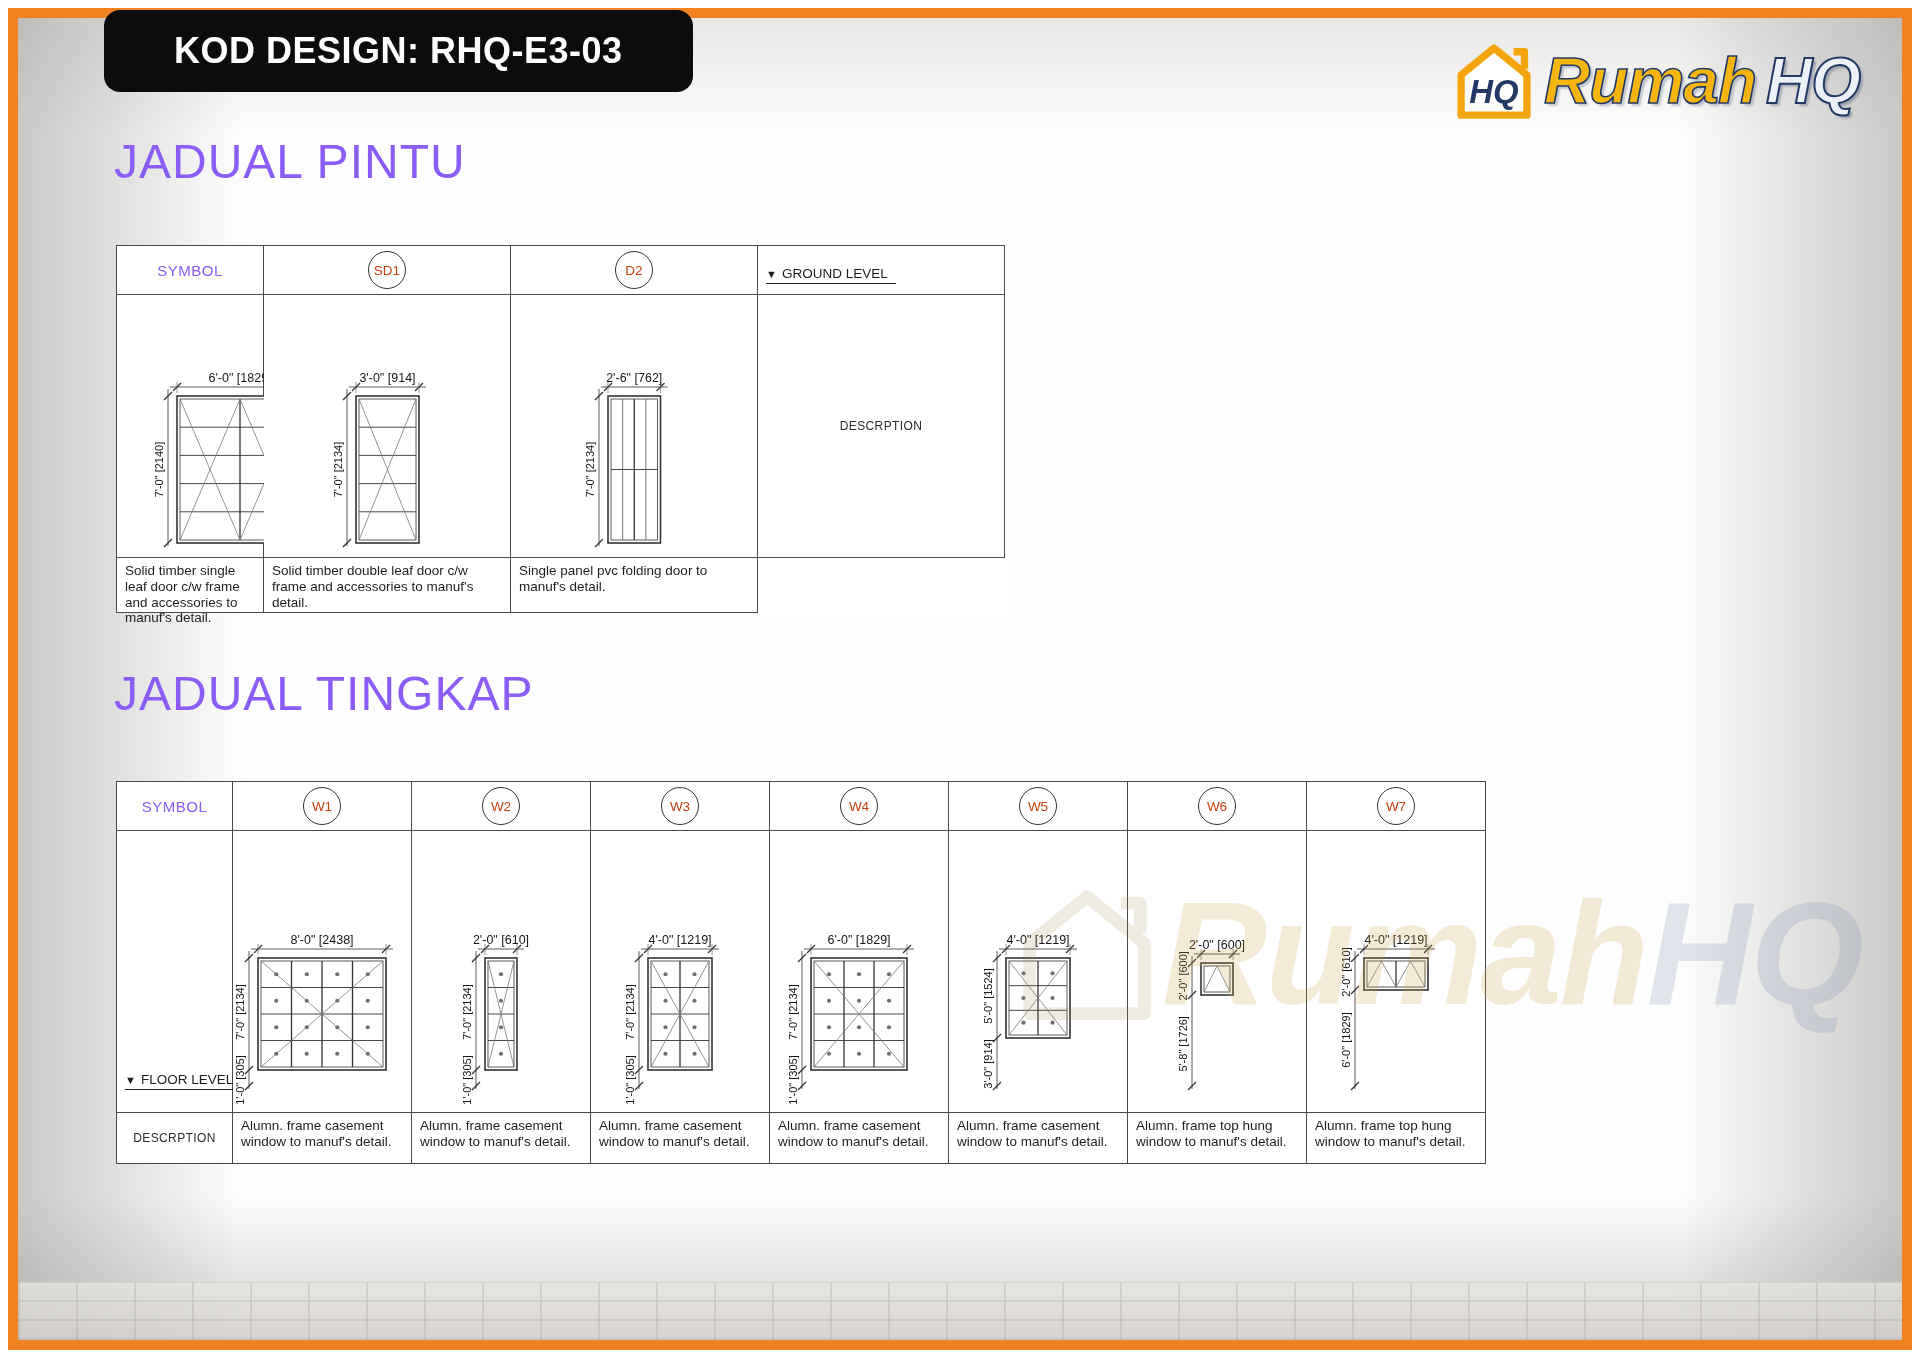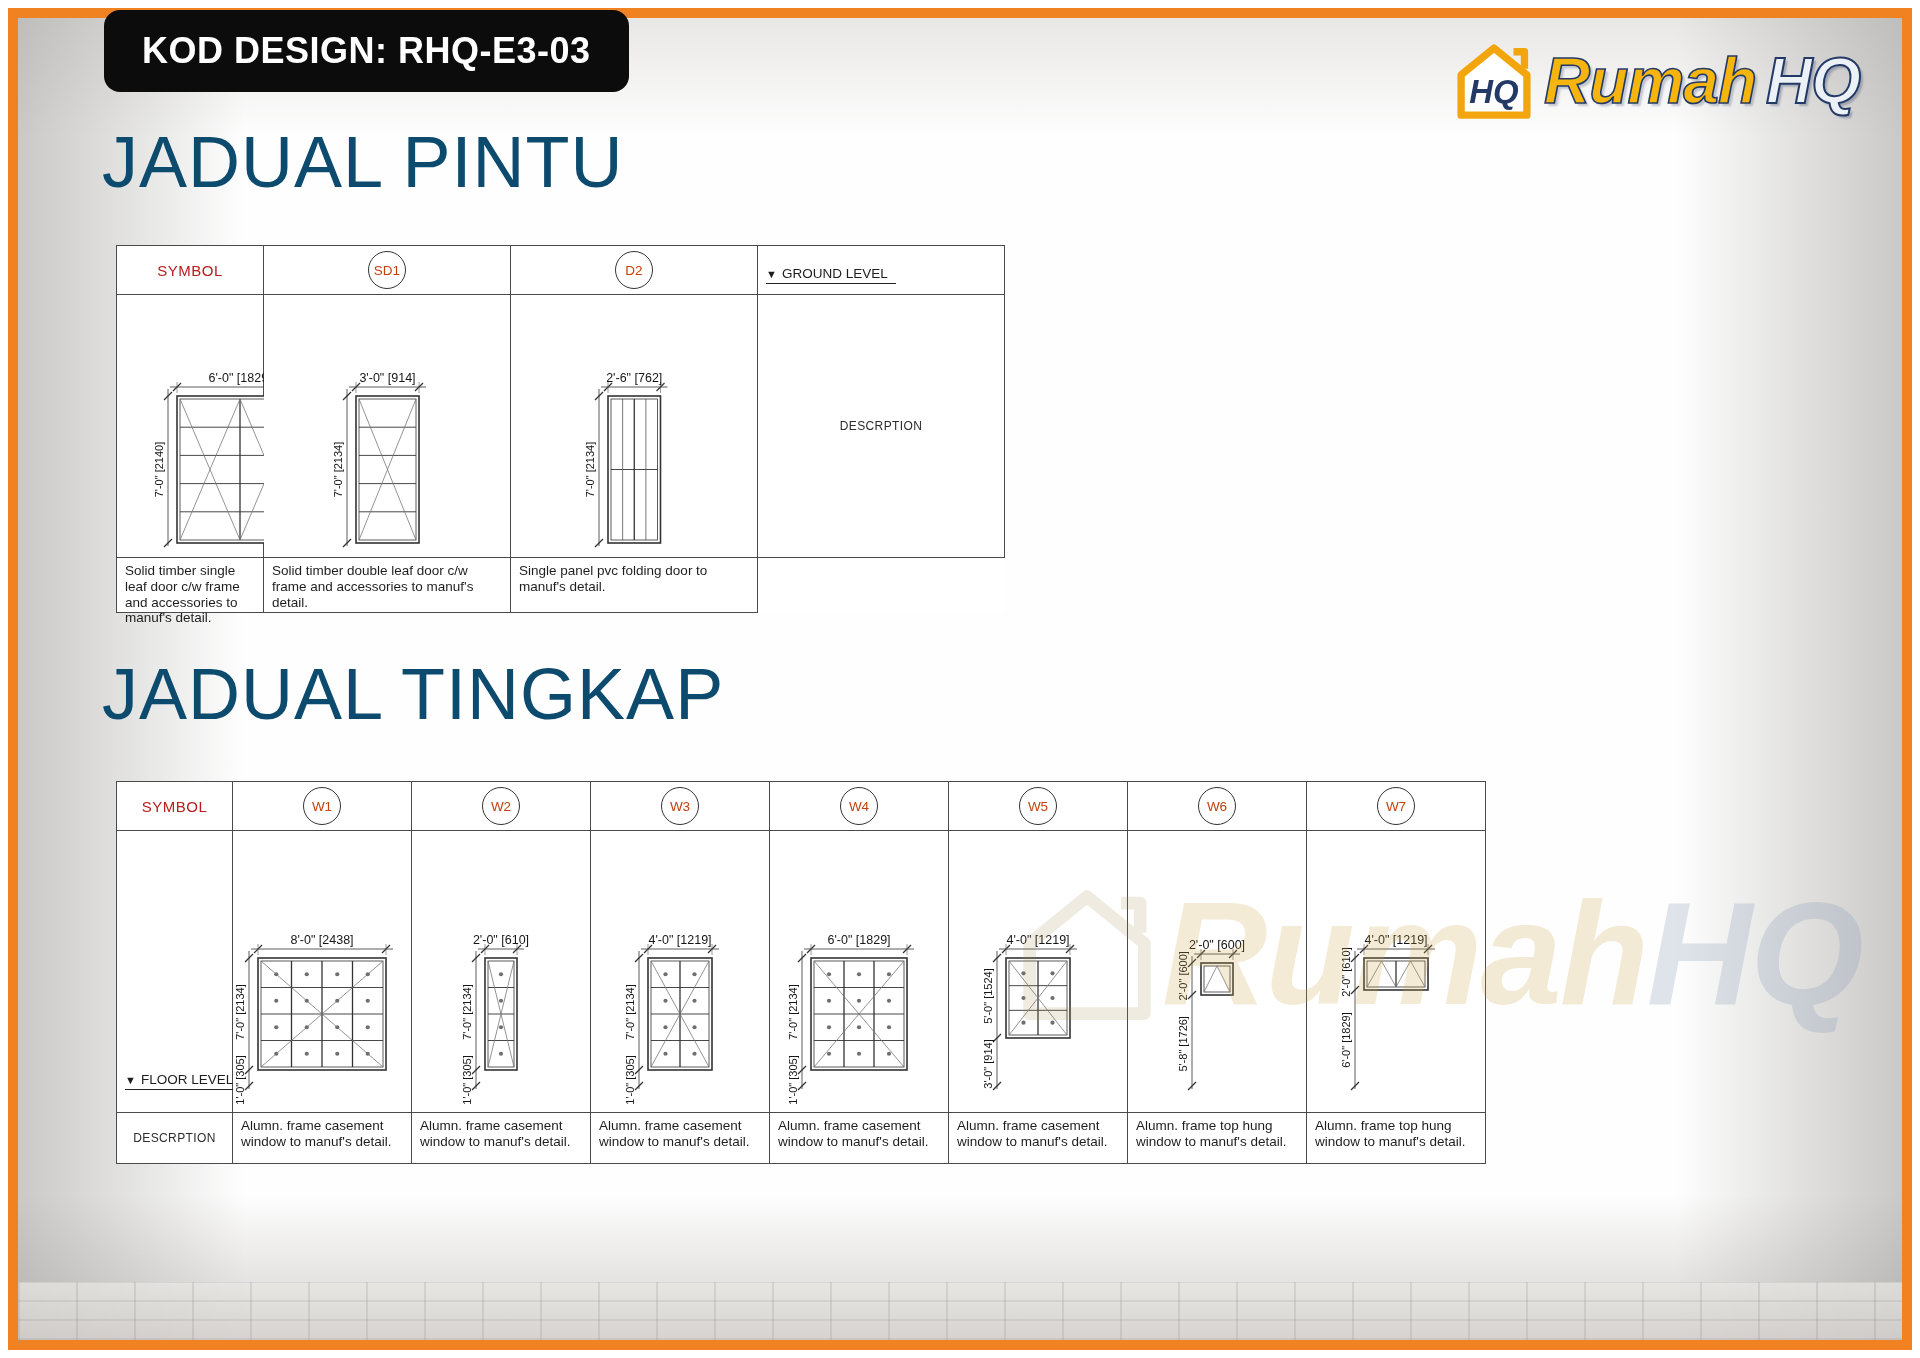--- a/index.html
+++ b/index.html
@@ -14,39 +14,39 @@
     linear-gradient(180deg, rgba(214,212,209,.55) 0%, rgba(255,255,255,0) 9%),
     #fefefe;}
   .paving{position:absolute;left:18px;right:18px;bottom:18px;height:58px;z-index:0;opacity:.75;background:
     repeating-linear-gradient(90deg, rgba(110,110,110,.20) 0 2px, transparent 2px 58px),
     repeating-linear-gradient(0deg, rgba(110,110,110,.16) 0 2px, transparent 2px 19px),
     linear-gradient(180deg,#e9e7e4,#d7d4d0);}
 
   .frame{position:absolute;inset:8px;border:10px solid #f08222;z-index:4;pointer-events:none}
 
   .badge{position:absolute;left:104px;top:10px;z-index:6;background:#0c0c0c;color:#fff;
-    border-radius:16px;padding:0 38px;height:82px;display:flex;align-items:center;
+    border-radius:16px;padding:0 70px;height:82px;display:flex;align-items:center;
     font-size:36px;font-weight:bold;letter-spacing:.5px;white-space:nowrap}
 
   .logo{position:absolute;right:60px;top:42px;z-index:6;display:flex;align-items:center;gap:8px}
   .logo .house-svg{width:84px;height:78px;display:block}
   .logo-rumah{font-size:64px;font-style:italic;font-weight:bold;color:#f6b40e;
     -webkit-text-stroke:1.6px #233a66;letter-spacing:-1px;text-shadow:3px 3px 2px rgba(40,60,100,.25)}
   .logo-hq{font-size:64px;font-style:italic;font-weight:bold;color:#ecf1f8;
     -webkit-text-stroke:2px #233a66;letter-spacing:-1px;margin-left:2px;text-shadow:3px 3px 2px rgba(40,60,100,.30)}
 
-  .title{position:absolute;left:98px;margin:4px;font-size:72px;font-weight:400;color:#0c4a6e;
+  .title{position:absolute;left:98px;margin:16px;font-size:48px;font-weight:400;color:#8b5cf6;
     letter-spacing:1px;z-index:2;line-height:1}
   #title-doors{top:122px}
   #title-windows{top:654px}
 
   .schedule{position:absolute;display:grid;background:#fff;border-top:1px solid #4a4a4a;border-left:1px solid #4a4a4a;z-index:2}
   .cell{border-right:1px solid #4a4a4a;border-bottom:1px solid #4a4a4a;position:relative;background:#fff;overflow:visible}
   .center{display:flex;align-items:center;justify-content:center}
-  .sym-head{font-size:15px;color:#b91c1c;letter-spacing:.5px}
+  .sym-head{font-size:15px;color:#8b5cf6;letter-spacing:.5px}
   .sym-circle{width:38px;height:38px;border:1.5px solid #333;border-radius:50%;
     display:flex;align-items:center;justify-content:center;font-size:13.5px;color:#c2410c;background:#fff}
   .level-label{position:absolute;left:8px;display:flex;align-items:flex-end;gap:5px;font-size:13.5px;color:#1d1d1d;
     border-bottom:1.5px solid #222;padding:0 8px 2px 0;white-space:nowrap}
   .tri{font-size:11px;line-height:1.2}
   .desc-head{font-size:12px;color:#2b2b2b;letter-spacing:.4px}
   .desc-text{padding:5px 8px;font-size:13.5px;line-height:1.17;color:#1e1e1e}
 
   .watermark{position:absolute;left:1012px;top:870px;z-index:3;display:flex;align-items:center;pointer-events:none}
   .wm-house{width:150px;height:136px;opacity:.16;display:block}

